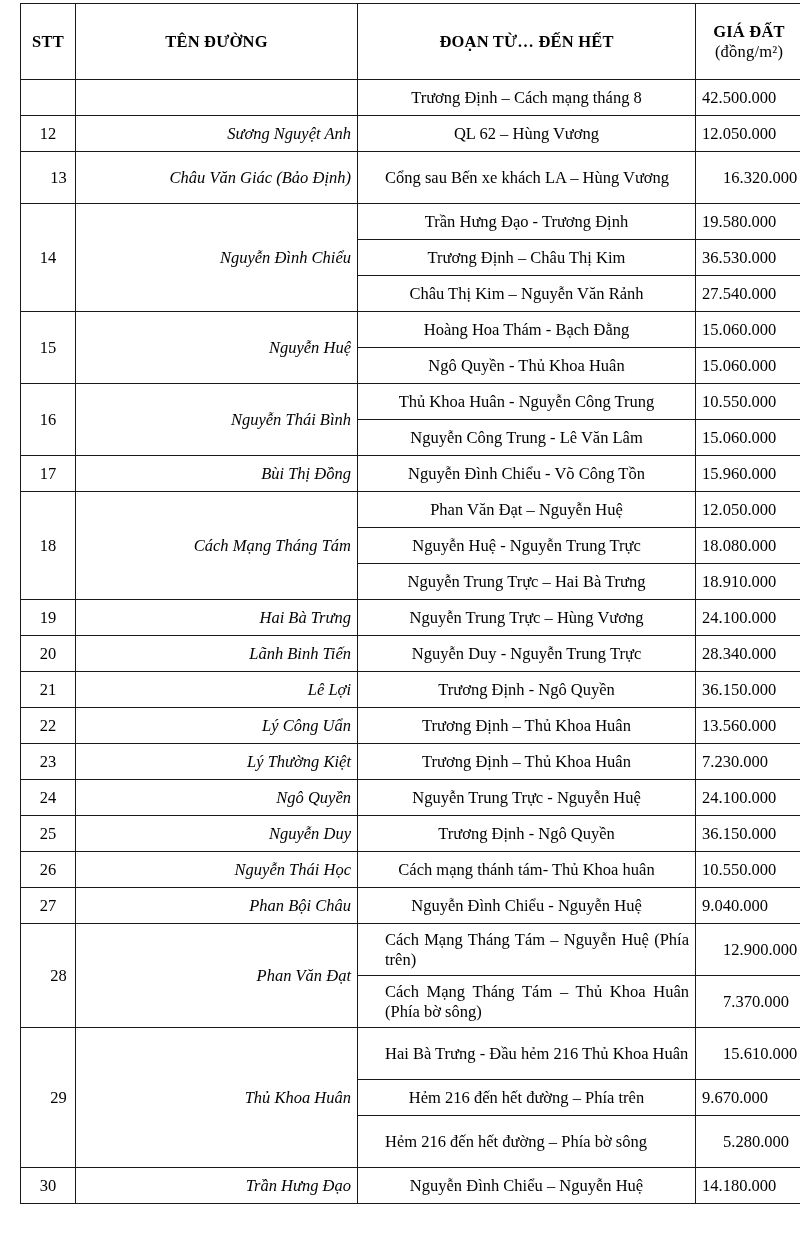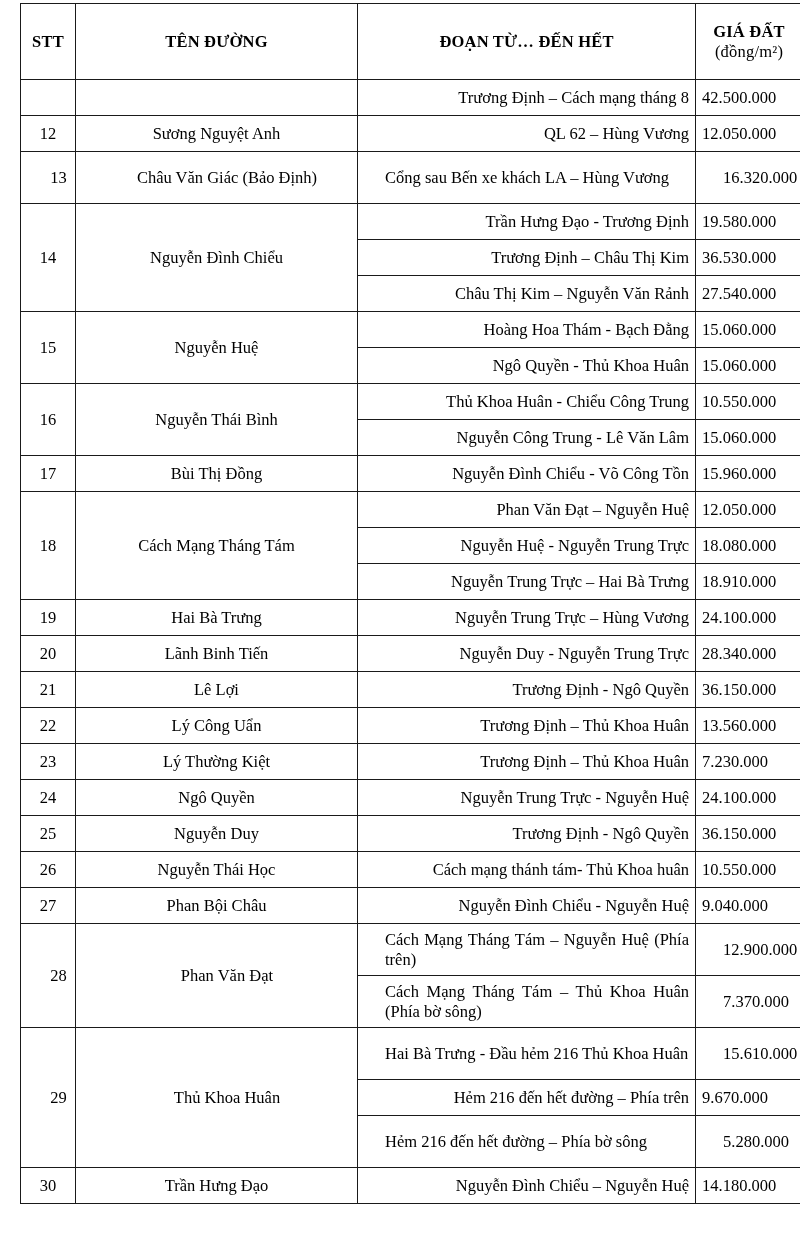--- a/index.html
+++ b/index.html
@@ -59,26 +59,27 @@
   }
   th.hdr-price .sub {
     display: block;
     font-weight: normal;
   }
   td.stt {
     text-align: center;
     vertical-align: middle;
   }
   td.name {
+    text-align: right;
+    padding-left: 10px;
+    vertical-align: middle;
+    font-style: italic;
+  }
+  td.seg {
     text-align: center;
-    padding-left: 10px;
-    vertical-align: middle;
-  }
-  td.seg {
-    text-align: right;
     padding-left: 9px;
     vertical-align: middle;
   }
   td.seg.just {
     text-align: justify;
     text-align-last: left;
   }
   td.price {
     vertical-align: middle;
     white-space: nowrap;
@@ -147,21 +148,21 @@
           <td class="seg">Hoàng Hoa Thám - Bạch Đằng</td>
           <td class="price">15.060.000</td>
         </tr>
         <tr class="r-1line">
           <td class="seg">Ngô Quyền - Thủ Khoa Huân</td>
           <td class="price">15.060.000</td>
         </tr>
         <tr class="r-1line">
           <td class="stt" rowspan="2">16</td>
           <td class="name" rowspan="2">Nguyễn Thái Bình</td>
-          <td class="seg">Thủ Khoa Huân - Chiểu Công Trung</td>
+          <td class="seg">Thủ Khoa Huân - Nguyễn Công Trung</td>
           <td class="price">10.550.000</td>
         </tr>
         <tr class="r-1line">
           <td class="seg">Nguyễn Công Trung - Lê Văn Lâm</td>
           <td class="price">15.060.000</td>
         </tr>
         <tr class="r-1line">
           <td class="stt">17</td>
           <td class="name">Bùi Thị Đồng</td>
           <td class="seg">Nguyễn Đình Chiểu - Võ Công Tồn</td>

